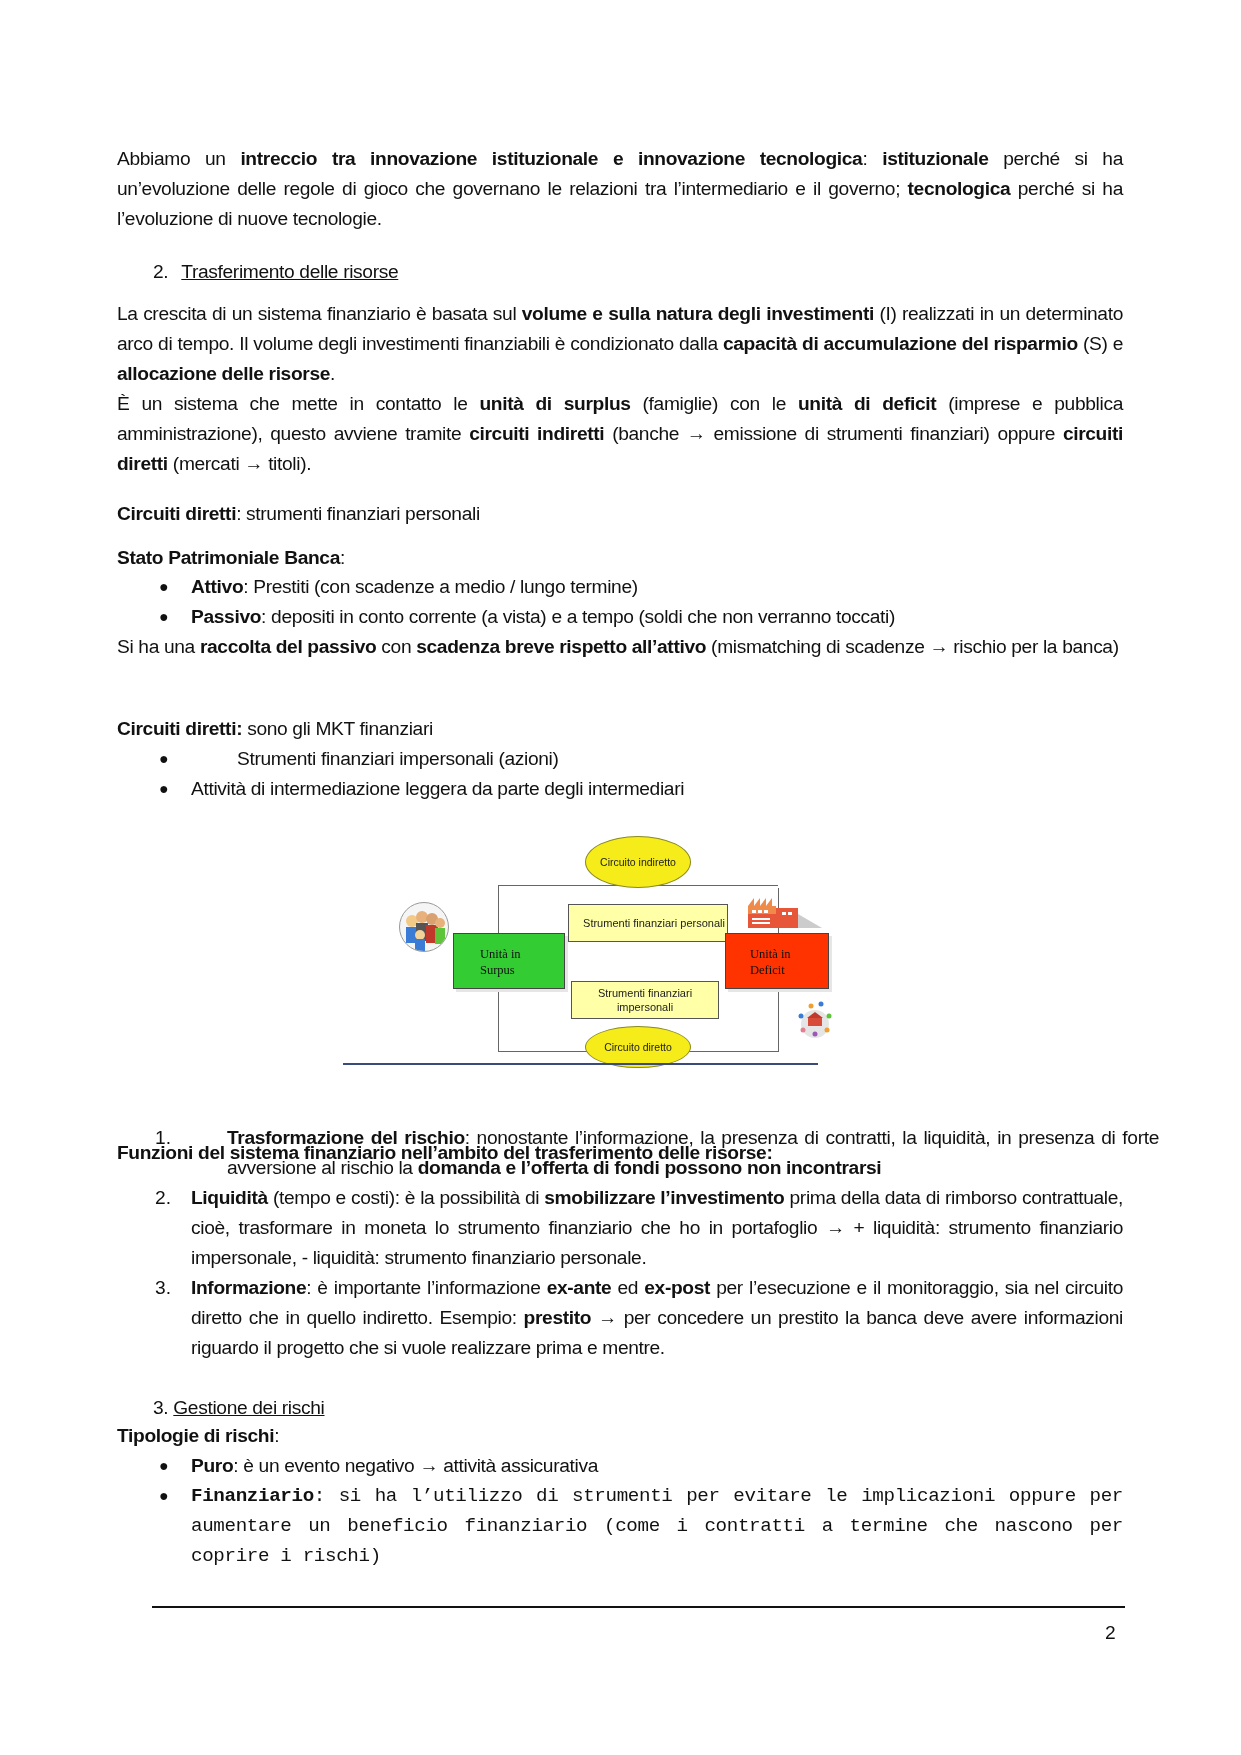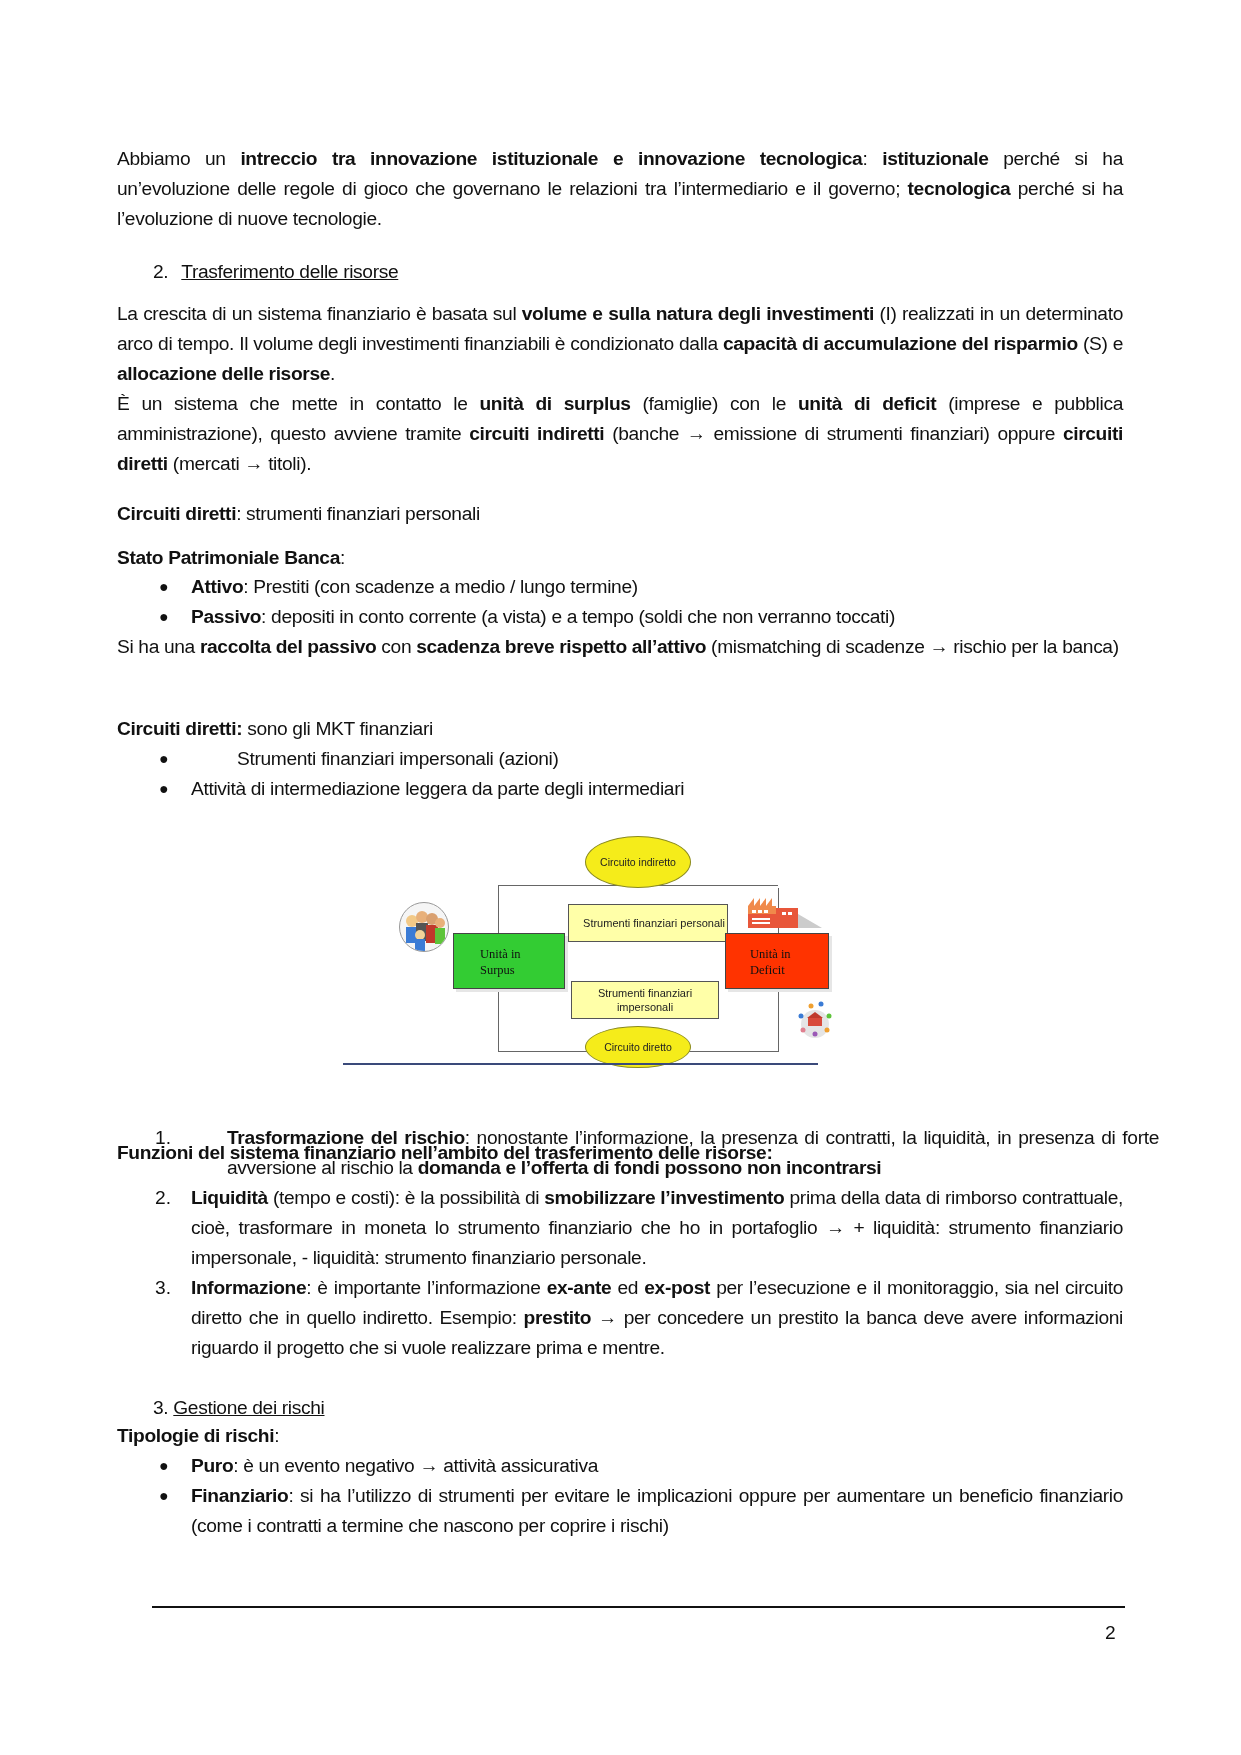--- a/index.html
+++ b/index.html
@@ -115,21 +115,21 @@
   </div>
 
   <div class="p" style="top:1421px;">
     <b>Tipologie di rischi</b><span>:</span>
   </div>
   <div class="bullet-dot" style="top:1451px; left:42px;">●</div>
   <div class="ind" style="top:1451px; left:74px;">
     <b>Puro</b><span>: è un evento negativo → attività assicurativa</span>
   </div>
   <div class="bullet-dot" style="top:1481px; left:42px;">●</div>
-  <div class="item-text" style="top:1481px; left:74px; width:932px;">
+  <div class="item-text" style="top:1481px; left:74px; width:932px;font-family:Liberation Mono, monospace;">
     <b>Finanziario</b><span>: si ha l’utilizzo di strumenti per evitare le implicazioni oppure per aumentare un beneficio finanziario (come i contratti a termine che nascono per coprire i rischi)</span>
   </div>
 </div>
 
 <div class="diagram">
 
   <div class="frame-line" style="left:115px; top:57px; width:280px; height:1px;"></div>
   <div class="frame-line" style="left:115px; top:57px; width:1px; height:50px;"></div>
   <div class="frame-line" style="left:115px; top:158px; width:1px; height:66px;"></div>
   <div class="frame-line" style="left:115px; top:223px; width:280px; height:1px;"></div>

